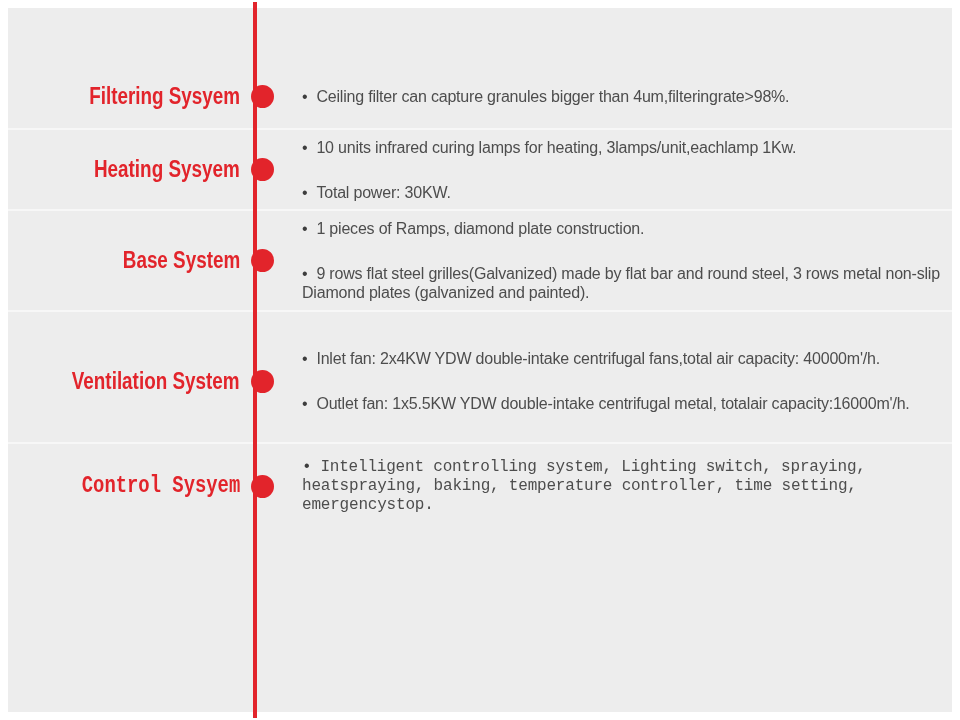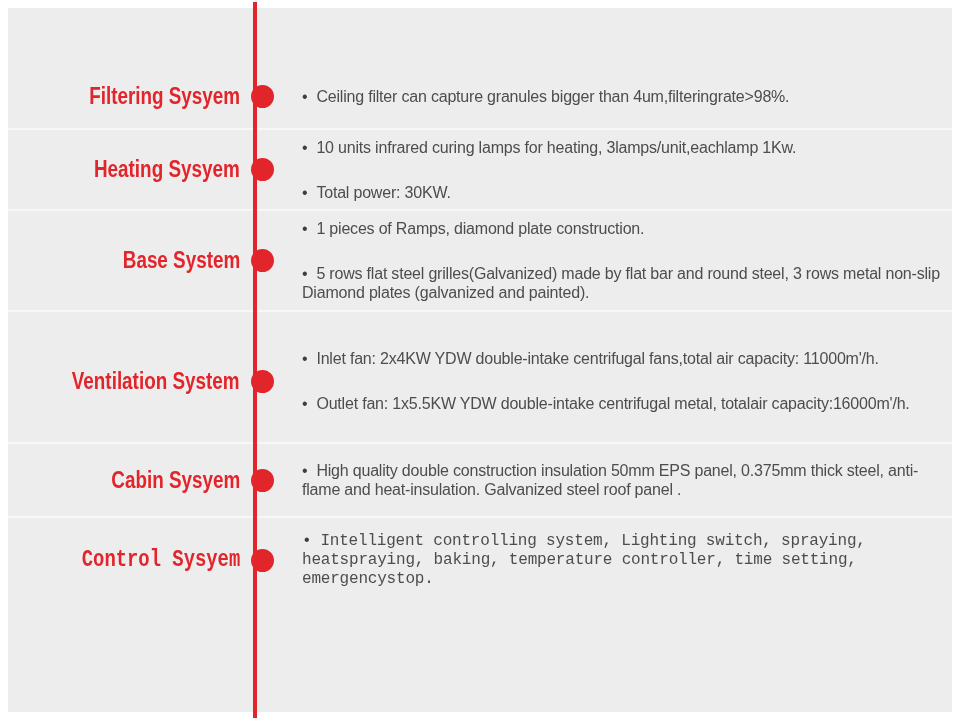--- a/index.html
+++ b/index.html
@@ -124,40 +124,31 @@
           <p class="bullet-item"><span class="bullet-glyph">•</span><span>Total power: 30KW.</span></p>
         </div>
   </div>
       <div class="section s3 sep">
     <div class="title-col">
       <span class="section-title">Base System</span>
     </div>
     <div class="timeline-dot"></div>
     <div class="bullets-col">
           <p class="bullet-item"><span class="bullet-glyph">•</span><span>1 pieces of Ramps, diamond plate construction.</span></p>
-          <p class="bullet-item"><span class="bullet-glyph">•</span><span>5 rows flat steel grilles(Galvanized) made by flat bar and round steel, 3 rows metal non-slip Diamond plates (galvanized and painted).</span></p>
+          <p class="bullet-item"><span class="bullet-glyph">•</span><span>9 rows flat steel grilles(Galvanized) made by flat bar and round steel, 3 rows metal non-slip Diamond plates (galvanized and painted).</span></p>
         </div>
   </div>
       <div class="section s4 sep">
     <div class="title-col">
       <span class="section-title">Ventilation System</span>
     </div>
     <div class="timeline-dot"></div>
     <div class="bullets-col">
-          <p class="bullet-item"><span class="bullet-glyph">•</span><span>Inlet fan: 2x4KW YDW double-intake centrifugal fans,total air capacity: 11000m'/h.</span></p>
+          <p class="bullet-item"><span class="bullet-glyph">•</span><span>Inlet fan: 2x4KW YDW double-intake centrifugal fans,total air capacity: 40000m'/h.</span></p>
           <p class="bullet-item"><span class="bullet-glyph">•</span><span>Outlet fan: 1x5.5KW YDW double-intake centrifugal metal, totalair capacity:16000m'/h.</span></p>
-        </div>
-  </div>
-      <div class="section s6 sep">
-    <div class="title-col">
-      <span class="section-title">Cabin Sysyem</span>
-    </div>
-    <div class="timeline-dot"></div>
-    <div class="bullets-col">
-          <p class="bullet-item"><span class="bullet-glyph">•</span><span>High quality double construction insulation 50mm EPS panel, 0.375mm thick steel, anti-flame and heat-insulation. Galvanized steel roof panel .</span></p>
         </div>
   </div>
       <div class="section s7">
     <div class="title-col">
       <span class="section-title">Control Sysyem</span>
     </div>
     <div class="timeline-dot"></div>
     <div class="bullets-col">
           <p class="bullet-item"><span class="bullet-glyph">•</span><span>Intelligent controlling system, Lighting switch, spraying, heatspraying, baking, temperature controller, time setting, emergencystop.</span></p>
         </div>

